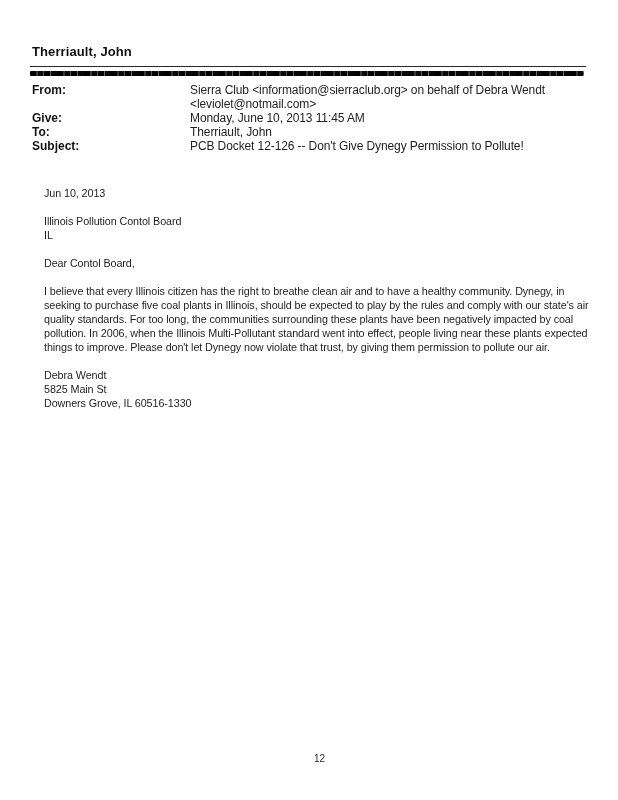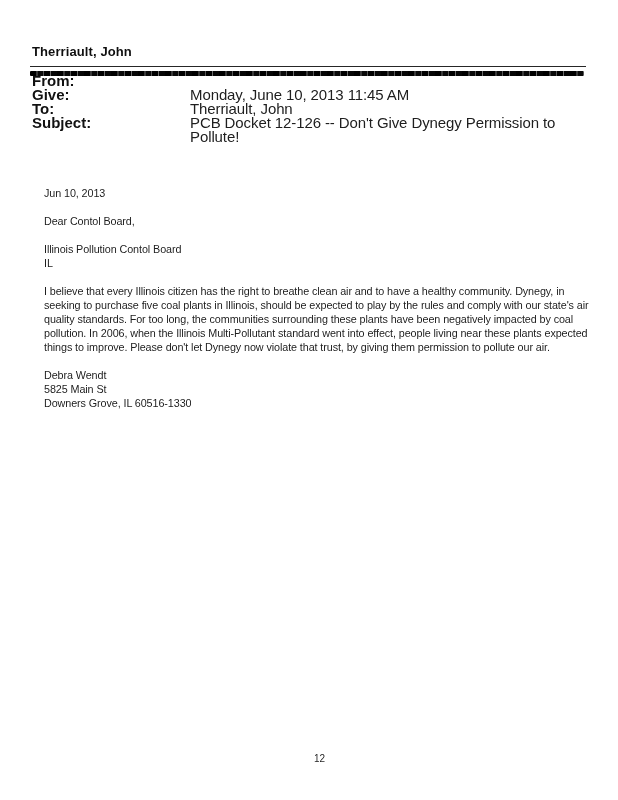--- a/index.html
+++ b/index.html
@@ -52,23 +52,23 @@
       #6e6e6e 20px 21px,
       #0c0c0c 21px 27px
     );
     border-radius: 1px;
   }
 
   
   .fields {
     position: absolute;
     left: 32px;
-    top: 74px;
+    top: 83px;
     width: 556px;
-    font-size: 15px;
+    font-size: 12px;
     line-height: 14px;
   }
   .frow { display: flex; }
   .flabel {
     width: 158px;
     flex: 0 0 158px;
     font-weight: bold;
     color: #161616;
   }
   .fvalue {
@@ -108,38 +108,39 @@
 <div class="paper">
 
   <div class="recipient-name">Therriault, John</div>
 
   <div class="thin-rule"></div>
   <div class="thick-band"></div>
 
   <div class="fields">
     <div class="frow">
       <div class="flabel">From:</div>
+      <div class="fvalue">Sierra Club &lt;information@sierraclub.org&gt; on behalf of Debra Wendt<br>&lt;leviolet@notmail.com&gt;</div>
     </div>
     <div class="frow">
       <div class="flabel">Give:</div>
       <div class="fvalue">Monday, June 10, 2013 11:45 AM</div>
     </div>
     <div class="frow">
       <div class="flabel">To:</div>
       <div class="fvalue">Therriault, John</div>
     </div>
     <div class="frow">
       <div class="flabel">Subject:</div>
       <div class="fvalue">PCB Docket 12-126 -- Don't Give Dynegy Permission to Pollute!</div>
     </div>
   </div>
 
   <div class="letter">
     <div class="block">Jun 10, 2013</div>
+    <div class="block">Illinois Pollution Contol Board<br>IL</div>
     <div class="block">Dear Contol Board,</div>
-    <div class="block">Illinois Pollution Contol Board<br>IL</div>
     <div class="block">I believe that every Illinois citizen has the right to breathe clean air and to have a healthy community. Dynegy, in seeking to purchase five coal plants in Illinois, should be expected to play by the rules and comply with our state's air quality standards. For too long, the communities surrounding these plants have been negatively impacted by coal pollution. In 2006, when the Illinois Multi-Pollutant standard went into effect, people living near these plants expected things to improve. Please don't let Dynegy now violate that trust, by giving them permission to pollute our air.</div>
     <div class="block">Debra Wendt<br>5825 Main St<br>Downers Grove, IL 60516-1330</div>
   </div>
 
   <div class="pagenum">12</div>
 
 </div>
 
 </body></html>

